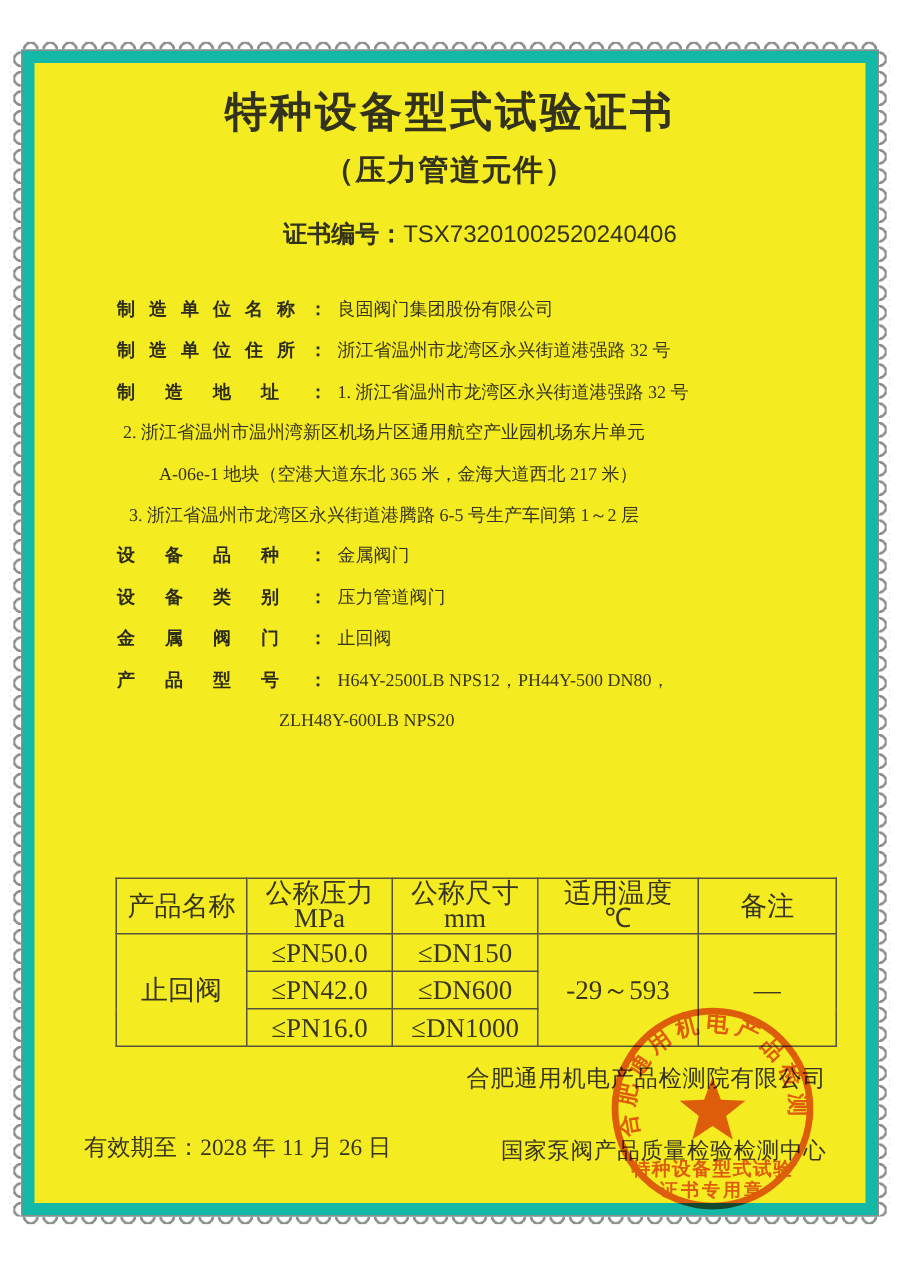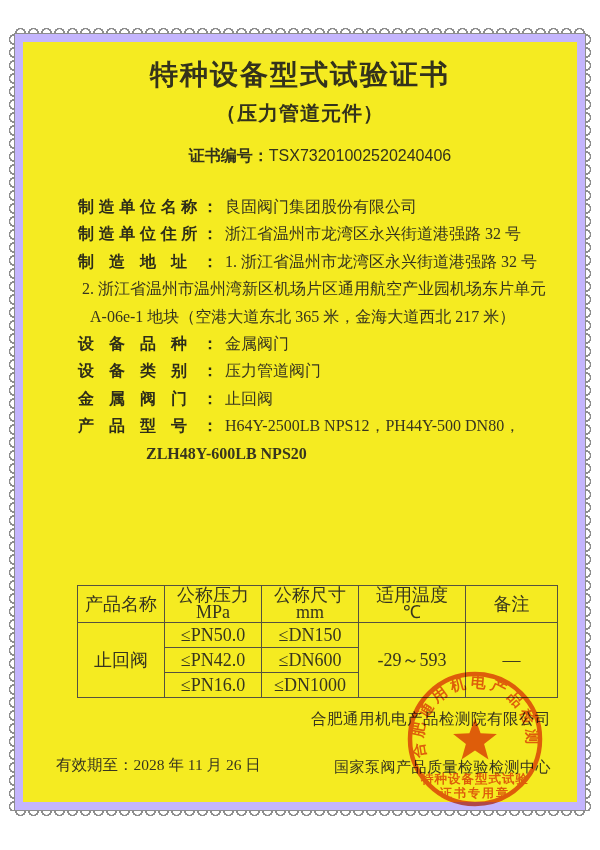--- a/index.html
+++ b/index.html
@@ -2,21 +2,21 @@
 <html><head>
 <meta charset="utf-8">
 <style>
   html,body{margin:0;padding:0;}
   body{
     width:600px;height:850px;position:relative;background:#ffffff;
     font-family:"Liberation Serif", serif;color:#37351f;overflow:hidden;
   }
   .cert{
     position:absolute;left:14px;top:33px;width:572px;height:778px;
-    border:1px solid #8d8d8d;box-sizing:border-box;background:#c4b5fd;
+    border:1px solid #8d8d8d;box-sizing:border-box;background:#14b8a6;
   }
   
   .edge{position:absolute;pointer-events:none;}
   .edge-top{left:-1px;right:-1px;top:-8px;height:7px;
     background-image:radial-gradient(circle at 6.5px 7px, rgba(255,255,255,0) 3.6px, #8d8d8d 3.7px, #8d8d8d 5.3px, rgba(255,255,255,0) 5.4px);
     background-size:13px 7px;background-repeat:repeat-x;}
   .edge-bottom{left:-1px;right:-1px;bottom:-8px;height:7px;
     background-image:radial-gradient(circle at 6.5px 0px, rgba(255,255,255,0) 3.6px, #8d8d8d 3.7px, #8d8d8d 5.3px, rgba(255,255,255,0) 5.4px);
     background-size:13px 7px;background-repeat:repeat-x;}
   .edge-left{top:-1px;bottom:-1px;left:-8px;width:7px;
@@ -28,29 +28,29 @@
   .inner{position:absolute;inset:8px;background:#f5eb21;}
 
   .title{position:absolute;left:0;right:0;top:22px;text-align:center;
     font-family:"Liberation Sans",sans-serif;font-weight:bold;font-size:28px;letter-spacing:2px;color:#33321c;}
   .subtitle{position:absolute;left:0;right:0;top:66px;text-align:center;
     font-family:Liberation Sans, sans-serif;font-weight:bold;font-size:20px;letter-spacing:1px;color:#33321c;}
   .certno{position:absolute;left:0;right:0;top:112px;text-align:center;
     font-family:"Liberation Sans",sans-serif;font-size:16px;color:#33321c;}
   .certno .lbl{font-weight:bold;margin-left:40px;}
 
-  .fields{position:absolute;left:63px;top:159px;right:16px;font-size:16px;line-height:27.4px;white-space:nowrap;}
+  .fields{position:absolute;left:63px;top:159px;right:16px;font-size:12px;line-height:27.4px;white-space:nowrap;}
   .frow{height:27.4px;}
   .flabel{display:inline-block;width:140px;font-weight:bold;vertical-align:top;
     text-align:justify;text-align-last:justify;font-family:"Liberation Sans",sans-serif;color:#2e2d19;}
   .fval{margin-left:7px;}
   .cont-2{margin-left:4px;}
-  .cont-a{margin-left:12px;}
+  .cont-a{margin-left:28px;}
   .cont-3{margin-left:8px;}
-  .cont-model{margin-left:68px;font-weight:bold;}
+  .cont-model{margin-left:108px;}
 
   .statement{position:absolute;left:44px;top:487px;width:508px;font-size:15px;line-height:26px;text-indent:26px;margin:0;}
 
   .ctable{position:absolute;left:62px;top:537px;width:480px;border-collapse:collapse;table-layout:fixed;
     font-size:18px;text-align:center;color:#37351f;margin-top:14px;}
   .ctable td{border:1px solid #55523f;padding:0;vertical-align:middle;}
   .ctable .hrow{height:37px;}
   .ctable .drow{height:25px;}
   .hl{line-height:17px;}
 
@@ -83,20 +83,21 @@
       <span class="flabel">制造单位名称：</span><span class="fval">良固阀门集团股份有限公司</span>
     </div>
     <div class="frow">
       <span class="flabel">制造单位住所：</span><span class="fval">浙江省温州市龙湾区永兴街道港强路 32 号</span>
     </div>
     <div class="frow">
       <span class="flabel">制造地址：</span><span class="fval">1. 浙江省温州市龙湾区永兴街道港强路 32 号</span>
     </div>
     <div class="frow cont-2">2. 浙江省温州市温州湾新区机场片区通用航空产业园机场东片单元</div>
     <div class="frow cont-a">A-06e-1 地块（空港大道东北 365 米，金海大道西北 217 米）</div>
+    <div class="frow cont-3">3. 浙江省温州市龙湾区永兴街道港腾路 6-5 号生产车间第 1～2 层</div>
     <div class="frow">
       <span class="flabel">设备品种：</span><span class="fval">金属阀门</span>
     </div>
     <div class="frow">
       <span class="flabel">设备类别：</span><span class="fval">压力管道阀门</span>
     </div>
     <div class="frow">
       <span class="flabel">金属阀门：</span><span class="fval">止回阀</span>
     </div>
     <div class="frow">

